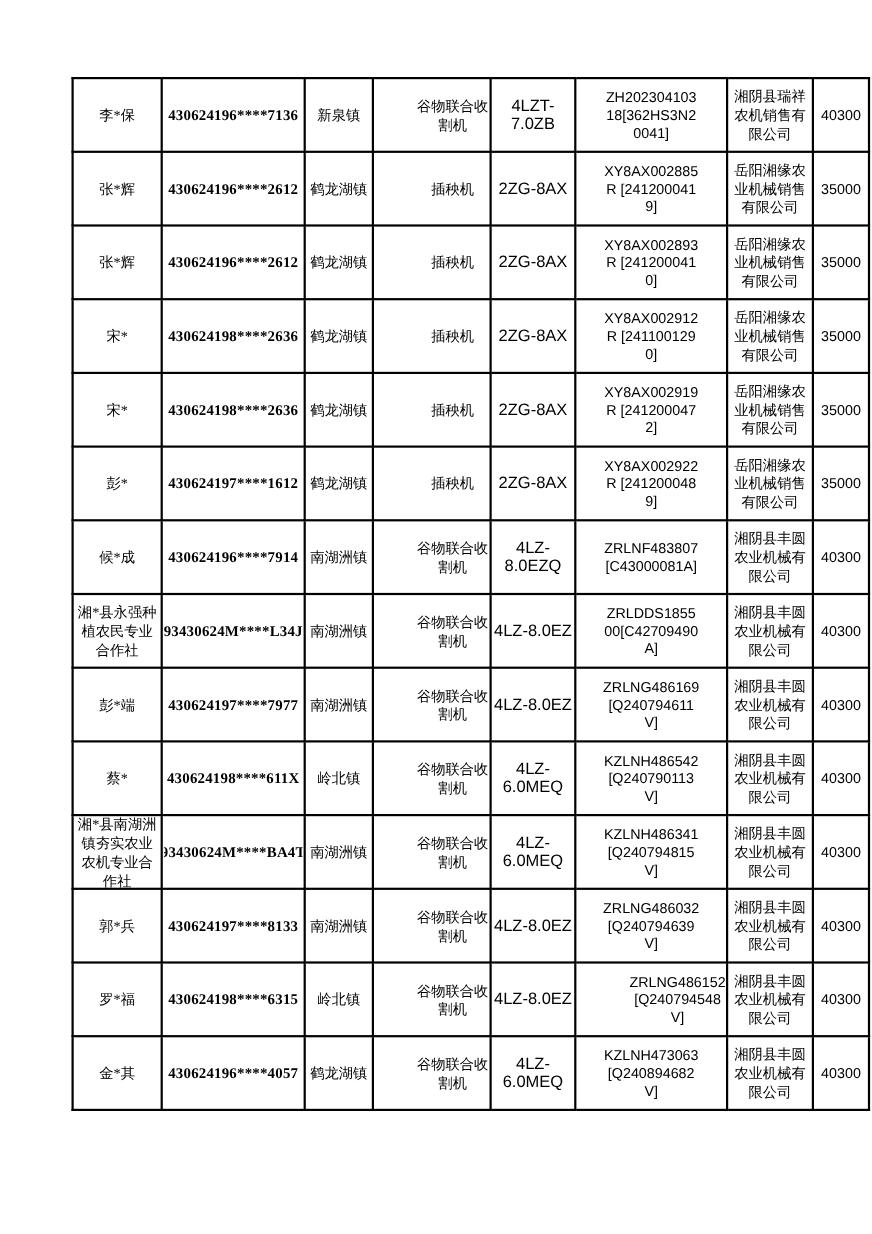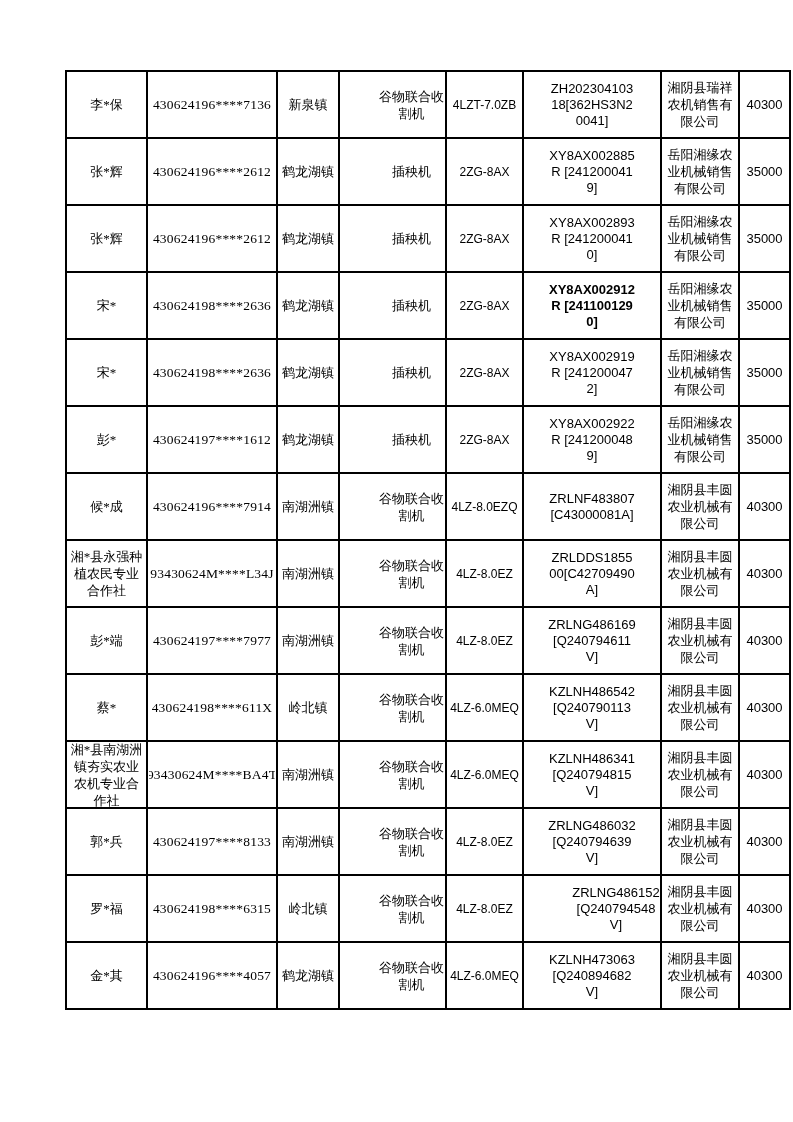--- a/index.html
+++ b/index.html
@@ -55,38 +55,39 @@
     font-family: "Liberation Serif", serif;
     font-size: 13px;
     line-height: 17px;
   }
   td.c-id .cellbox {
     width: 126px;
     font-family: "Liberation Serif", serif;
     font-size: 13.5px;
     line-height: 16px;
     letter-spacing: 0.2px;
+    font-weight: bold;
   }
   td.c-town .cellbox {
     width: 58px;
     font-family: "Liberation Serif", serif;
     font-size: 13px;
     line-height: 17px;
   }
   td.c-type .cellbox {
     width: 67px;
     font-family: "Liberation Serif", serif;
     font-size: 13px;
     line-height: 17px;
     padding-left: 38px;
   }
   td.c-model .cellbox {
     width: 73px;
     font-family: "Liberation Sans", sans-serif;
-    font-size: 12px;
+    font-size: 15px;
     line-height: 16px;
     overflow-wrap: break-word;
   }
   td.c-serial .cellbox {
     width: 88px;
     font-family: "Liberation Sans", sans-serif;
     font-size: 13px;
     line-height: 16px;
     word-break: break-all;
   }
@@ -209,21 +210,21 @@
     </td>
     <td class="c-town" style="border-color: rgb(0, 0, 0);">
       <div class="cellbox">鹤龙湖镇</div>
     </td>
     <td class="c-type" style="border-color: rgb(0, 0, 0);">
       <div class="cellbox">插秧机</div>
     </td>
     <td class="c-model" style="border-color: rgb(0, 0, 0);">
       <div class="cellbox">2ZG-8AX</div>
     </td>
-    <td class="c-serial" style="border-color: rgb(0, 0, 0); font-weight: bold;">
+    <td class="c-serial" style="border-color: rgb(0, 0, 0);">
       <div class="cellbox">XY8AX002912R [2411001290]</div>
     </td>
     <td class="c-dealer" style="border-color: rgb(0, 0, 0);">
       <div class="cellbox">岳阳湘缘农业机械销售有限公司</div>
     </td>
     <td class="c-amount" style="border-color: rgb(0, 0, 0);">
       <div class="cellbox">35000</div>
     </td>
   </tr>
 

